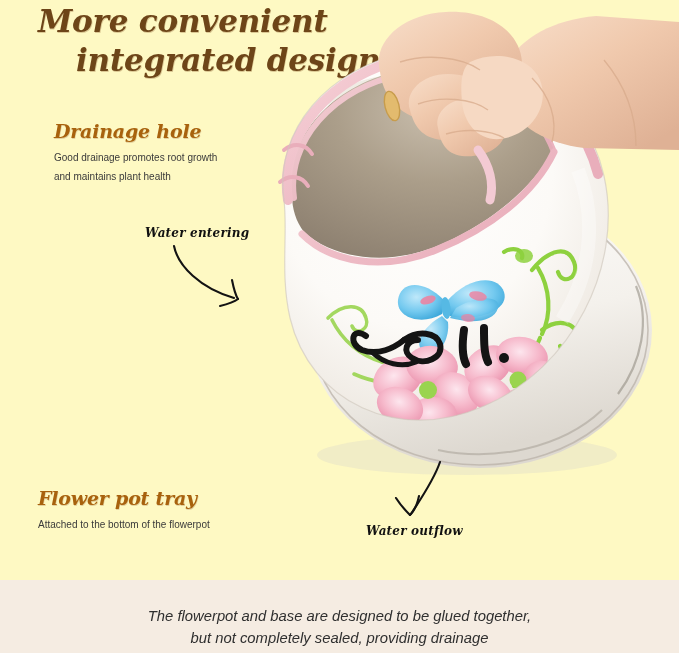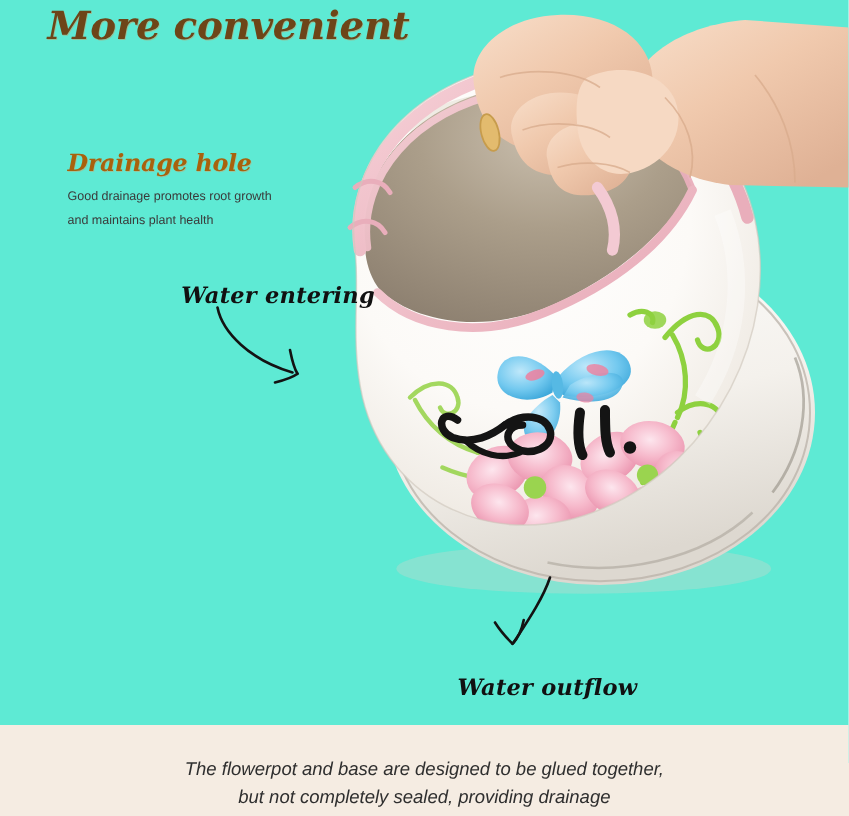--- a/index.html
+++ b/index.html
@@ -5,21 +5,21 @@
   * { margin:0; padding:0; box-sizing:border-box; }
   html, body {
     width:679px; height:653px;
     background:#ffffff;
     font-family:"Liberation Sans", sans-serif;
     overflow:hidden;
   }
   #page {
     position:relative;
     width:679px; height:653px;
-    background:#5eead4;
+    background:#fef9c3;
   }
 
   
   .title-block {
     position:absolute;
     left:38px; top:2px;
     width:360px;
   }
   .title-line {
     font-family:"DejaVu Serif", serif;
@@ -56,27 +56,27 @@
   }
   #feature-drainage { left:54px; top:120px; width:300px; }
   #feature-tray     { left:38px; top:487px; width:320px; }
 
   
   .annot {
     position:absolute;
     font-family:"DejaVu Serif", serif;
     font-style:italic;
     font-weight:bold;
-    font-size:18px;
+    font-size:12px;
     color:#111111;
     white-space:nowrap;
     letter-spacing:0.2px;
   }
   #annot-water-entering { left:145px; top:226px; }
-  #annot-water-outflow  { left:366px; top:540px; }
+  #annot-water-outflow  { left:366px; top:524px; }
 
   
   .arrow-svg { position:absolute; overflow:visible; }
   #arrow-entering { left:160px; top:240px; }
   #arrow-outflow  { left:388px; top:458px; }
 
   
   #product-photo {
     position:absolute;
     left:232px; top:0px;
@@ -103,20 +103,21 @@
     white-space:pre-line;
   }
 </style>
 </head>
 <body>
 
 <div id="page">
 
   <div class="title-block">
     <div class="title-line l1">More convenient</div>
+    <div class="title-line l2">integrated design</div>
   </div>
 
   <svg id="product-photo" viewBox="0 0 447 510">
     <defs>
       <radialGradient id="potBodyGrad" cx="40%" cy="32%" r="78%">
         <stop offset="0%" stop-color="#ffffff"></stop>
         <stop offset="55%" stop-color="#fcfaf7"></stop>
         <stop offset="88%" stop-color="#efeae3"></stop>
         <stop offset="100%" stop-color="#ddd6cd"></stop>
       </radialGradient>
@@ -283,20 +284,24 @@
 and maintains plant health</div>
   </div>
 
   <div class="annot" id="annot-water-entering">Water entering</div>
   <svg class="arrow-svg" id="arrow-entering" width="100" height="70" viewBox="0 0 100 70">
     <path d="M 14 6 C 18 26 40 48 74 58" fill="none" stroke="#131313" stroke-width="2.1" stroke-linecap="round"></path>
     <path d="M 72 40 C 74 50 76 56 78 59" fill="none" stroke="#131313" stroke-width="2.1" stroke-linecap="round"></path>
     <path d="M 60 66 C 68 64 74 62 78 59" fill="none" stroke="#131313" stroke-width="2.1" stroke-linecap="round"></path>
   </svg>
 
+  <div class="feature" id="feature-tray">
+    <div class="feature-heading">Flower pot tray</div>
+    <div class="feature-body">Attached to the bottom of the flowerpot</div>
+  </div>
 
   <svg class="arrow-svg" id="arrow-outflow" width="70" height="66" viewBox="0 0 70 66">
     <path d="M 52 4 C 46 22 32 42 23 56" fill="none" stroke="#131313" stroke-width="2.1" stroke-linecap="round"></path>
     <path d="M 8 40 C 13 48 19 54 22 57" fill="none" stroke="#131313" stroke-width="2.1" stroke-linecap="round"></path>
     <path d="M 31 38 C 29 48 25 54 22 57" fill="none" stroke="#131313" stroke-width="2.1" stroke-linecap="round"></path>
   </svg>
   <div class="annot" id="annot-water-outflow">Water outflow</div>
 
   <div id="bottom-banner">
     <div id="bottom-banner-text">The flowerpot and base are designed to be glued together,

